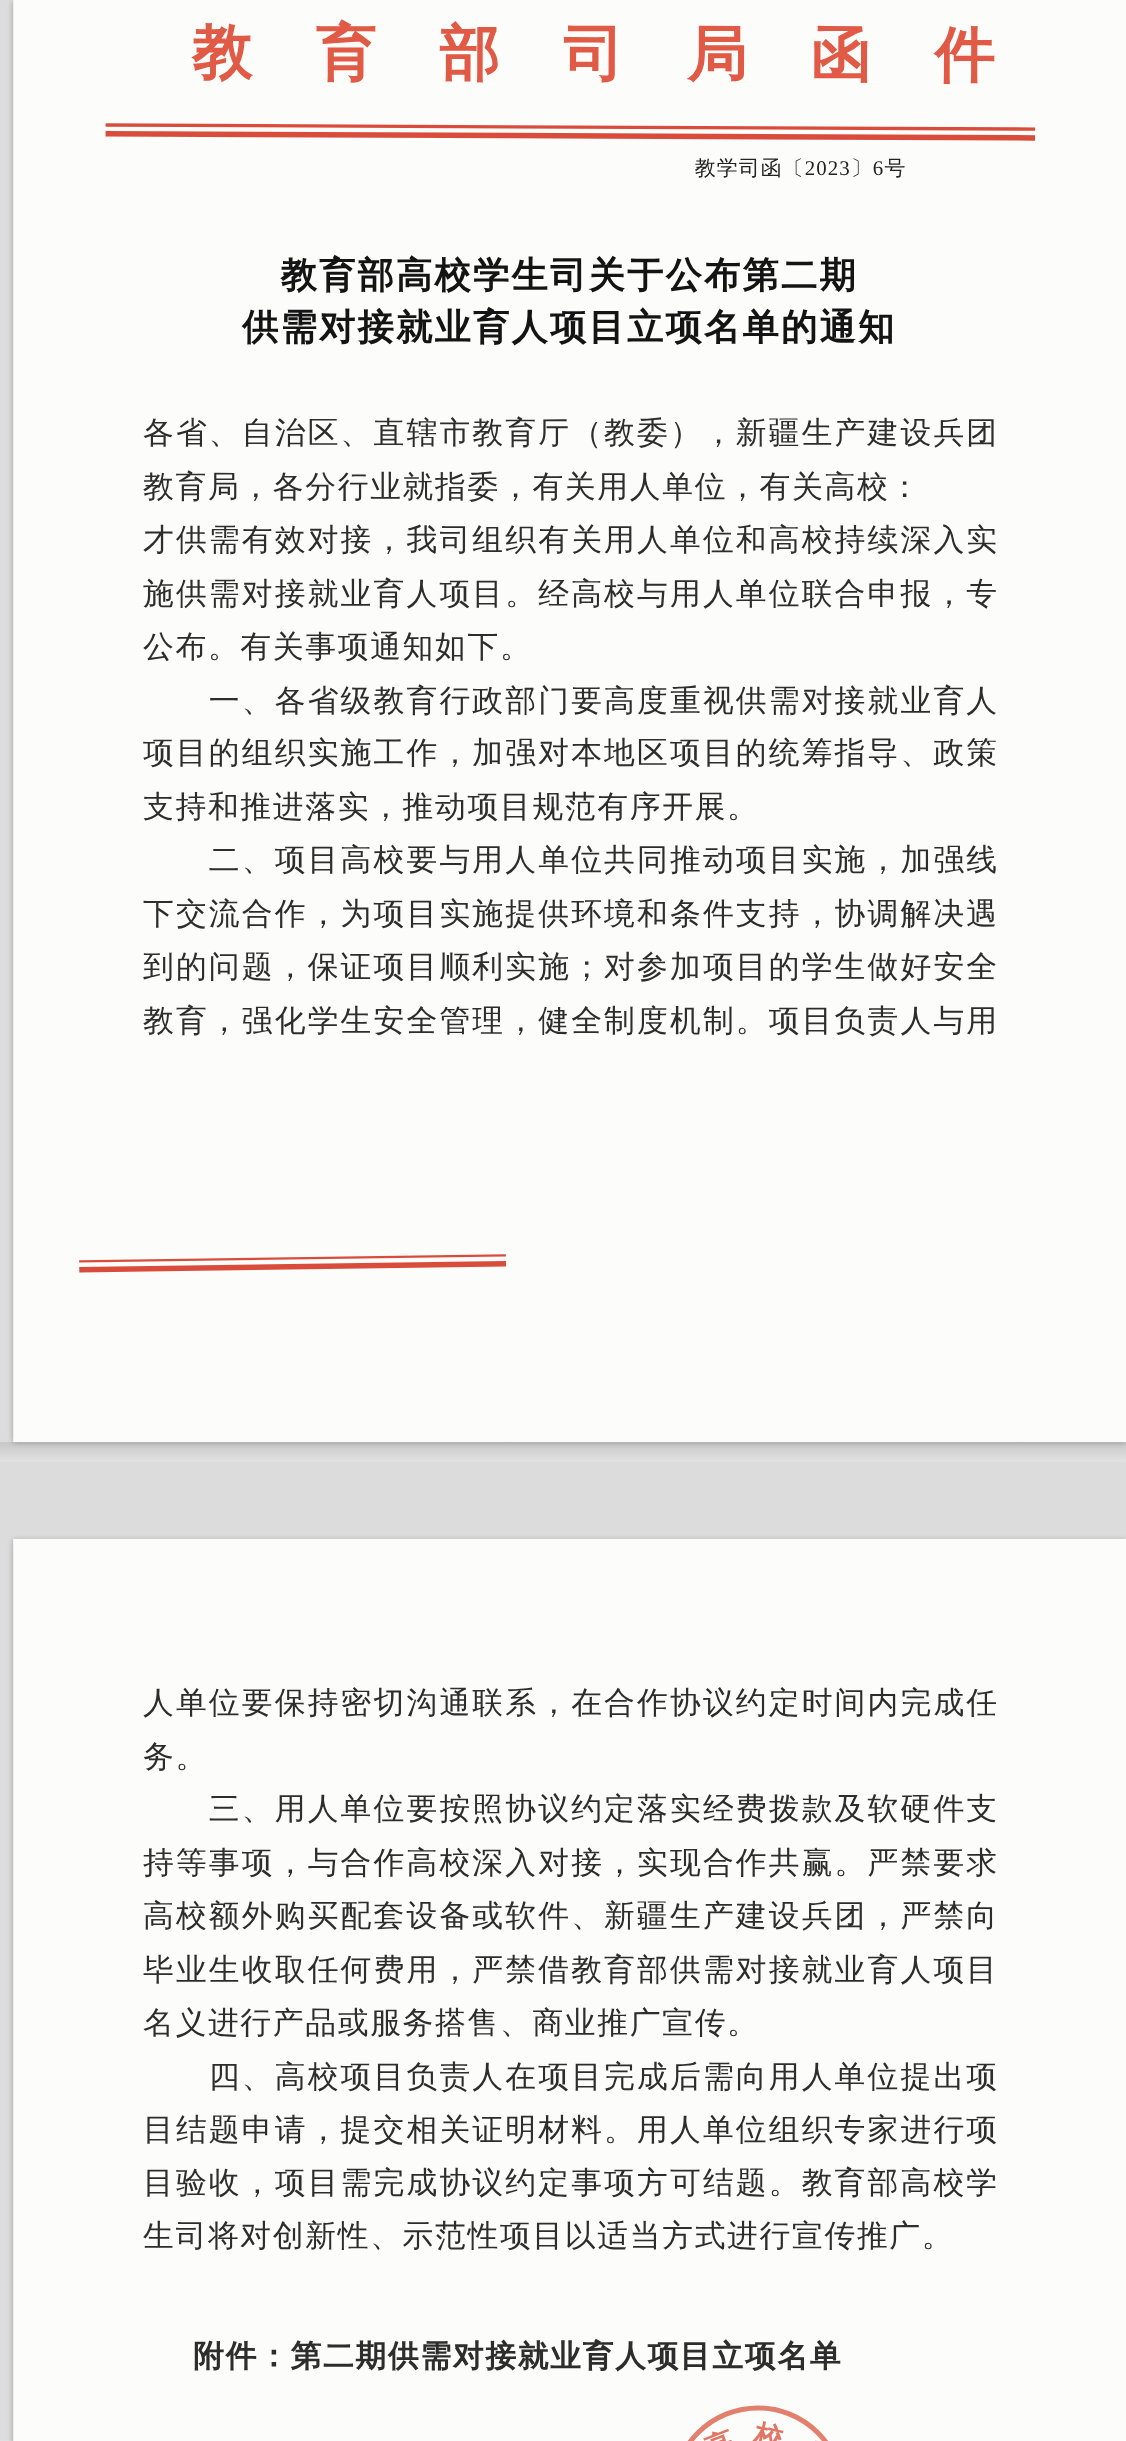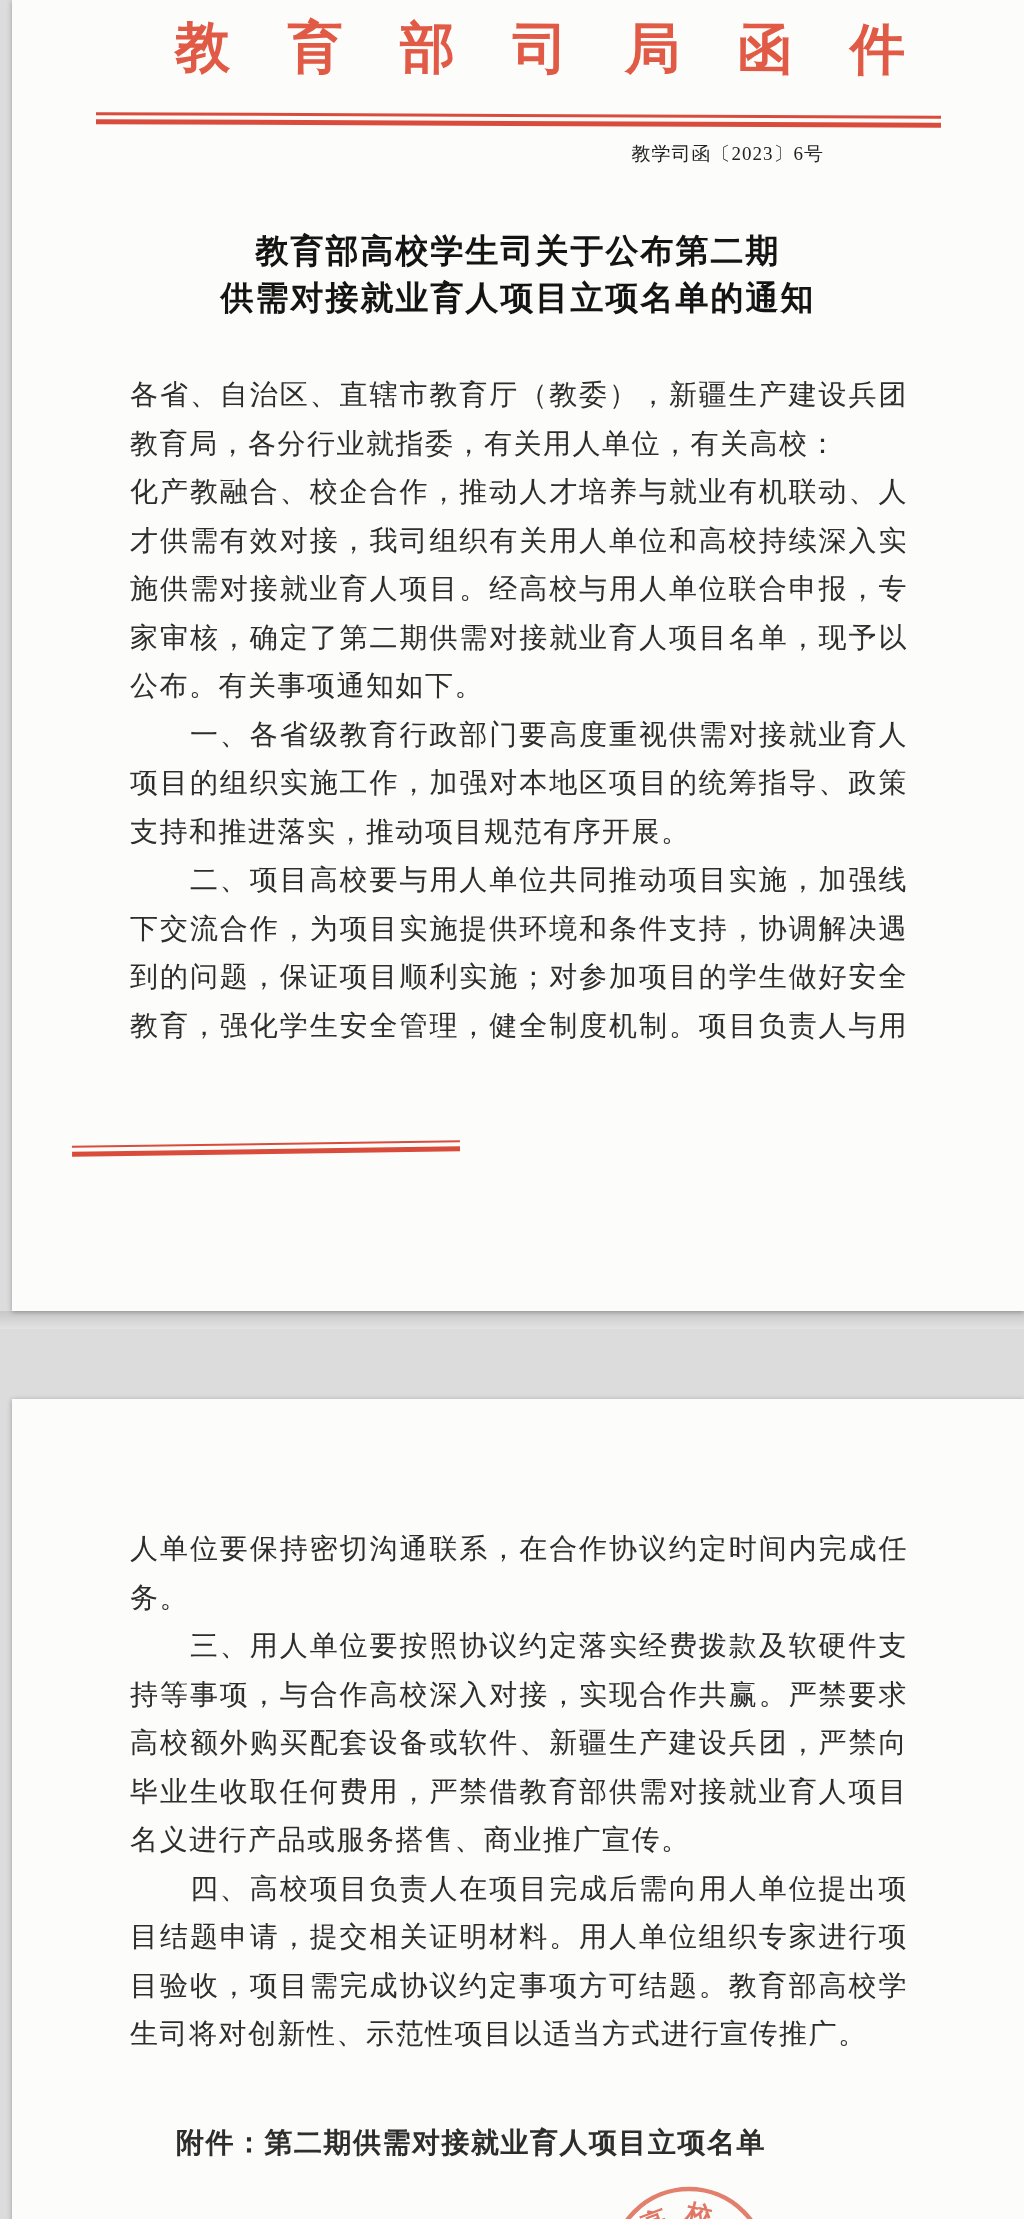--- a/index.html
+++ b/index.html
@@ -83,24 +83,22 @@
   <div class="letterhead">教育部司局函件</div>
   <div class="rule"></div>
   <div class="doc-number">教学司函〔2023〕6号</div>
   <div class="title">
     <div>教育部高校学生司关于公布第二期</div>
     <div>供需对接就业育人项目立项名单的通知</div>
   </div>
   <div class="body">
       <div class="line jst">各省、自治区、直辖市教育厅（教委），新疆生产建设兵团</div>
       <div class="line">教育局，各分行业就指委，有关用人单位，有关高校：</div>
-      <div class="line jst">化产教融合、校企合作，推动人才培养与就业有机联动、人</div>
       <div class="line jst">才供需有效对接，我司组织有关用人单位和高校持续深入实</div>
       <div class="line jst">施供需对接就业育人项目。经高校与用人单位联合申报，专</div>
-      <div class="line jst">家审核，确定了第二期供需对接就业育人项目名单，现予以</div>
       <div class="line">公布。有关事项通知如下。</div>
       <div class="line jst">　　一、各省级教育行政部门要高度重视供需对接就业育人</div>
       <div class="line jst">项目的组织实施工作，加强对本地区项目的统筹指导、政策</div>
       <div class="line">支持和推进落实，推动项目规范有序开展。</div>
       <div class="line jst">　　二、项目高校要与用人单位共同推动项目实施，加强线</div>
       <div class="line jst">下交流合作，为项目实施提供环境和条件支持，协调解决遇</div>
       <div class="line jst">到的问题，保证项目顺利实施；对参加项目的学生做好安全</div>
       <div class="line jst">教育，强化学生安全管理，健全制度机制。项目负责人与用</div>
     </div>
   <div class="bottom-rule"></div>

